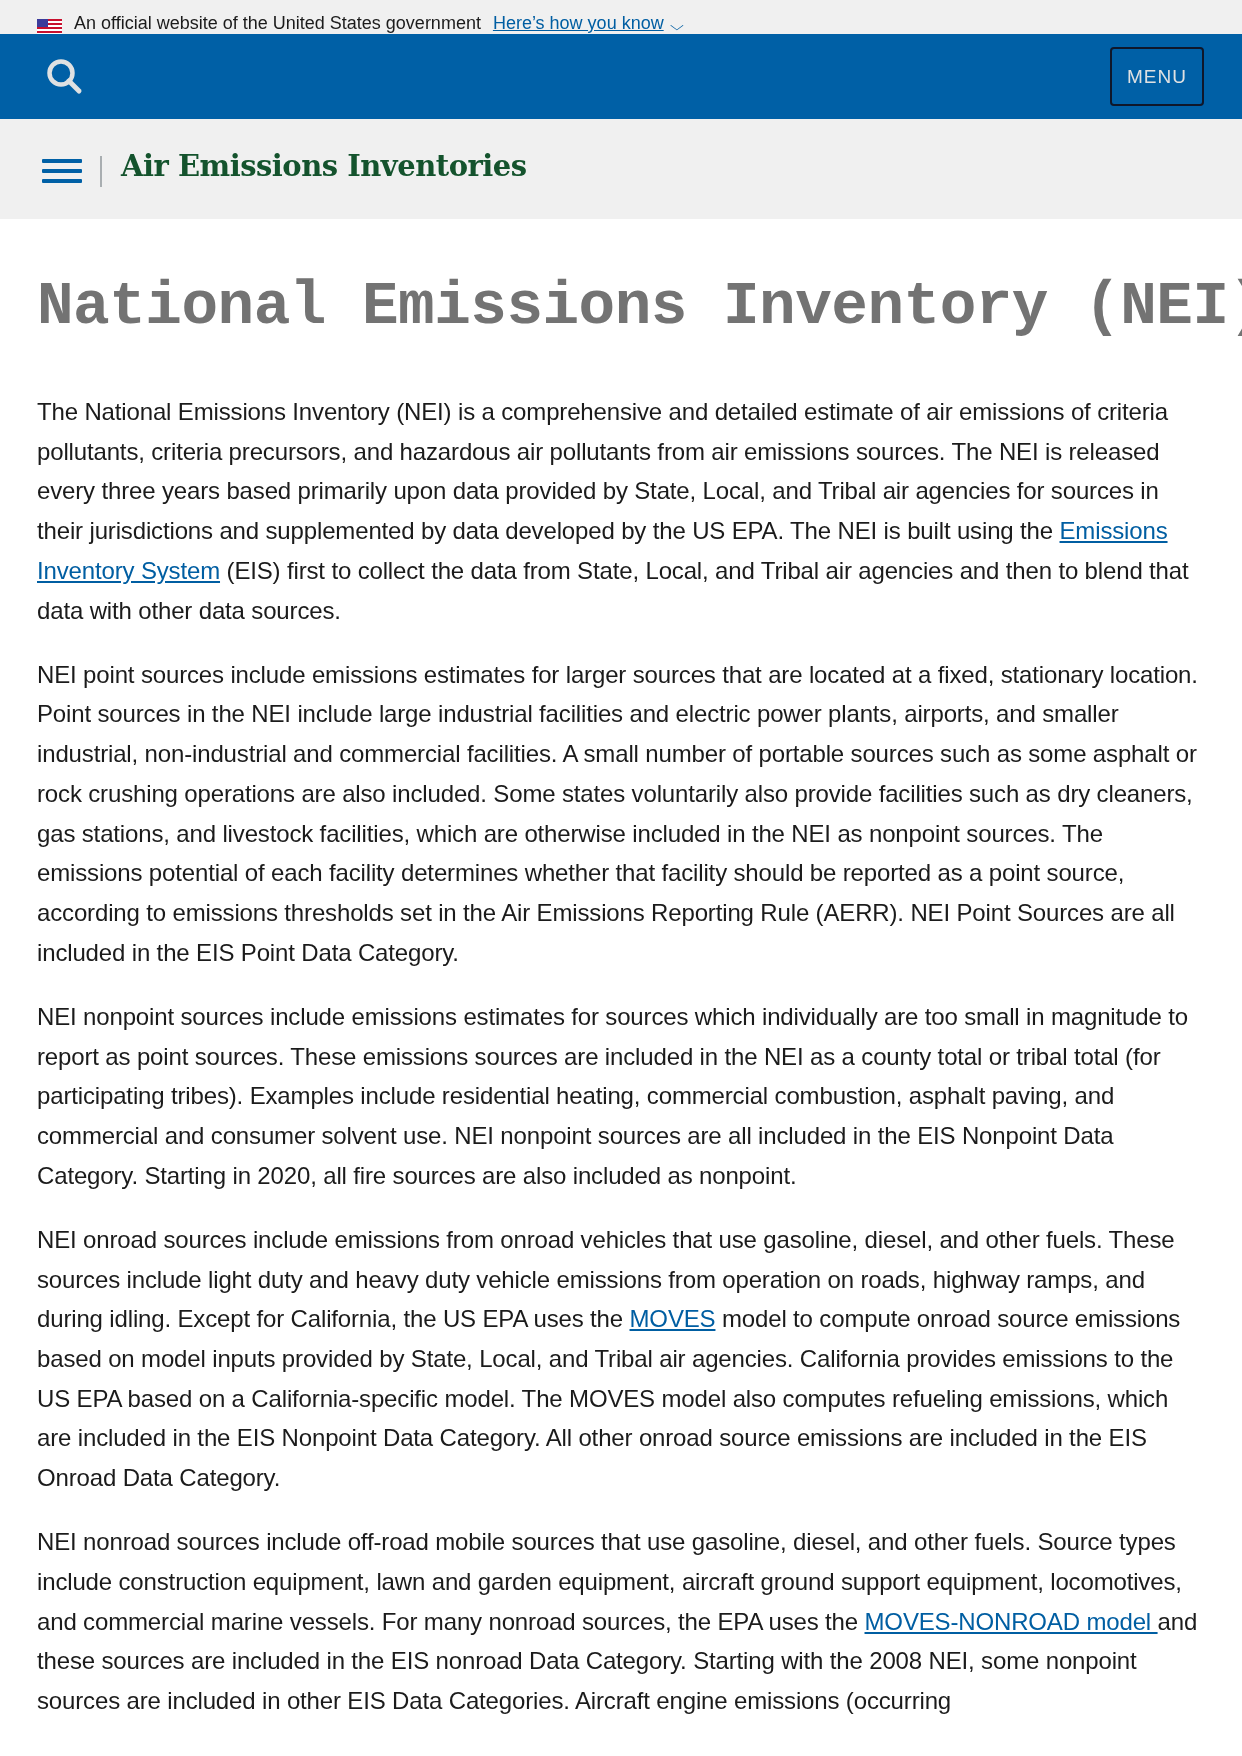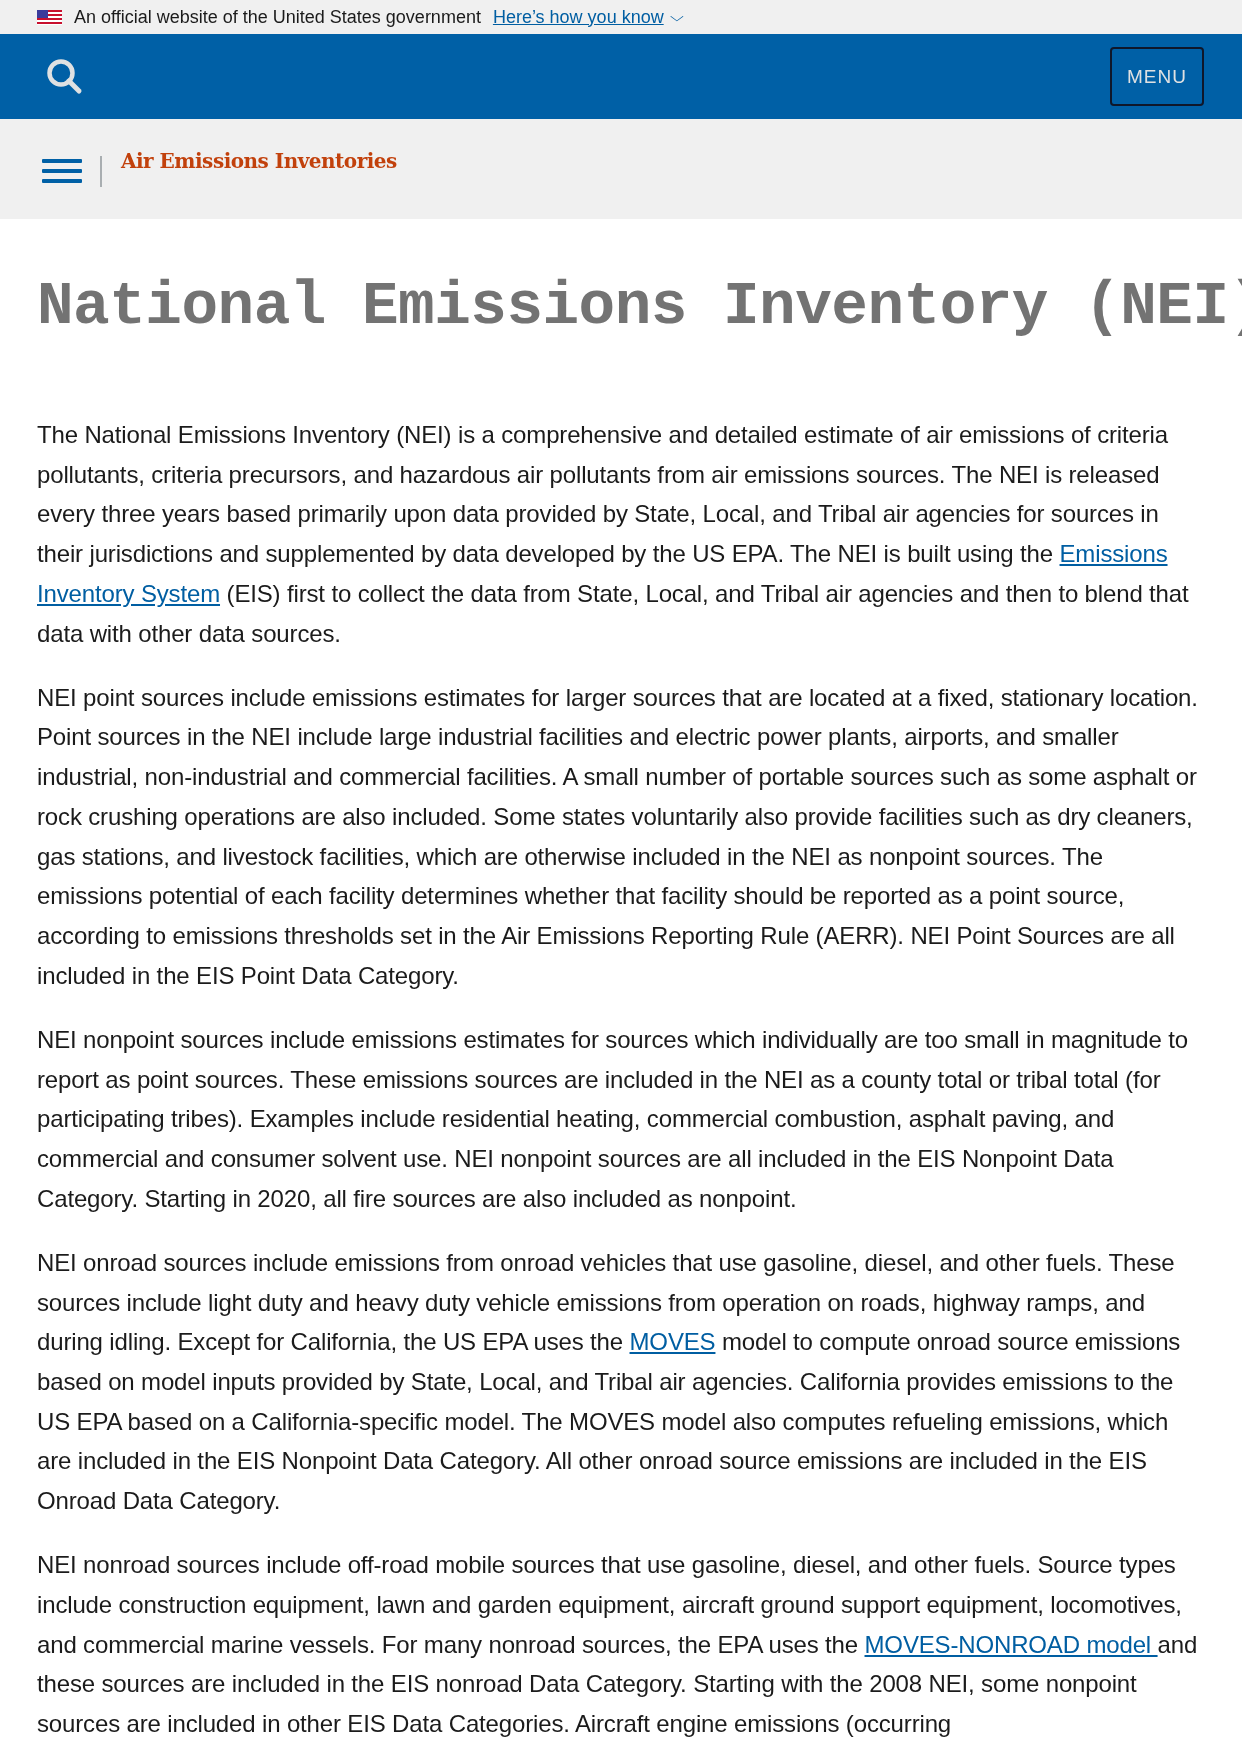--- a/index.html
+++ b/index.html
@@ -1,45 +1,45 @@
 <!DOCTYPE html>
 <html><head>
 <meta charset="utf-8">
 <style>
   * { box-sizing: border-box; margin: 0; padding: 0; }
   html, body { width: 1242px; height: 1756px; overflow: hidden; background: #ffffff; }
   body { font-family: "Liberation Sans", "DejaVu Sans", sans-serif; color: #1b1b1b; position: relative; }
 
   
-  .gov-banner { position: absolute; left: 0; top: 0; width: 1242px; height: 34px; background: #f0f0f0; display: flex; align-items: center; padding-left: 37px; font-size: 18px; }
+  .gov-banner { position: absolute; left: 0; top: 0; width: 1242px; height: 34px; background: #f0f0f0; display: flex; align-items: flex-end; padding-left: 37px; font-size: 18px; }
   .gov-banner .flag { width: 25px; height: 15px; margin-right: 12px; position: relative; background: repeating-linear-gradient(to bottom, #c8102e 0 2px, #ffffff 2px 4px); }
   .gov-banner .flag .canton { position: absolute; left: 0; top: 0; width: 11px; height: 8px; background: #3b3b9b; }
   .gov-banner .official-text { color: #1b1b1b; }
   .gov-banner .how-link { color: #005ea2; text-decoration: underline; margin-left: 12px; cursor: pointer; }
   .gov-banner .chev { color: #005ea2; margin-left: 8px; font-size: 13px; display: inline-block; transform: scaleX(1.4); }
 
   
   .epa-header { position: absolute; left: 0; top: 34px; width: 1242px; height: 85px; background: #0060a6; }
   .search-btn { position: absolute; left: 44px; top: 22px; width: 42px; height: 42px; cursor: pointer; }
   .logo { position: absolute; left: 515px; top: 13px; height: 60px; display: flex; align-items: center; }
   .logo svg { display: block; }
   .logo .wordmark { color: #ffffff; font-family: "Liberation Sans", sans-serif; font-weight: 700; font-size: 66px; letter-spacing: -4px; line-height: 60px; margin-left: 2px; transform: scaleX(0.92); transform-origin: left center; }
   .menu-btn { position: absolute; left: 1110px; top: 13px; width: 94px; height: 59px; border: 2px solid #0f172a; border-radius: 4px; color: #dfe1e2; font-size: 19px; letter-spacing: 1px; display: flex; align-items: center; justify-content: center; cursor: pointer; background: transparent; font-family: "Liberation Sans", sans-serif; }
 
   
   .section-bar { position: absolute; left: 0; top: 119px; width: 1242px; height: 100px; background: #f0f0f0; display: flex; align-items: center; }
   .hamburger { position: absolute; left: 42px; top: 40px; width: 40px; height: 28px; cursor: pointer; }
   .hamburger span { display: block; height: 4px; background: #0060a6; margin-bottom: 6px; border-radius: 1px; }
   .divider { position: absolute; left: 100px; top: 37px; width: 2px; height: 31px; background: #a9aeb1; }
-  .section-title { position: absolute; left: 121px; top: 30px; font-family: "DejaVu Serif", "Liberation Serif", serif; font-weight: 700; font-size: 20px; color: #c2410c; letter-spacing: -0.5px; }
+  .section-title { position: absolute; left: 121px; top: 30px; font-family: "DejaVu Serif", "Liberation Serif", serif; font-weight: 700; font-size: 29px; color: #14532d; letter-spacing: -0.5px; }
 
   
   .page-title { position: absolute; left: 37px; top: 270px; font-family: Liberation Mono, monospace; font-weight: 700; font-size: 61px; color: #737373; letter-spacing: -0.5px; line-height: 1.2; white-space: nowrap; }
   .content { position: absolute; left: 37px; top: 392px; width: 1170px; font-size: 24px; line-height: 39.7px; color: #1b1b1b; letter-spacing: -0.15px; }
-  .content p { margin-bottom: 24.5px; margin-top: 23px; }
+  .content p { margin-bottom: 24.5px; }
   .content b { font-weight: 400; }
   .content a { color: #005ea2; text-decoration: underline; cursor: pointer; }
 </style>
 </head>
 <body>
 
 <div class="gov-banner">
   <span class="flag">
       <span class="canton"></span>
     </span>

